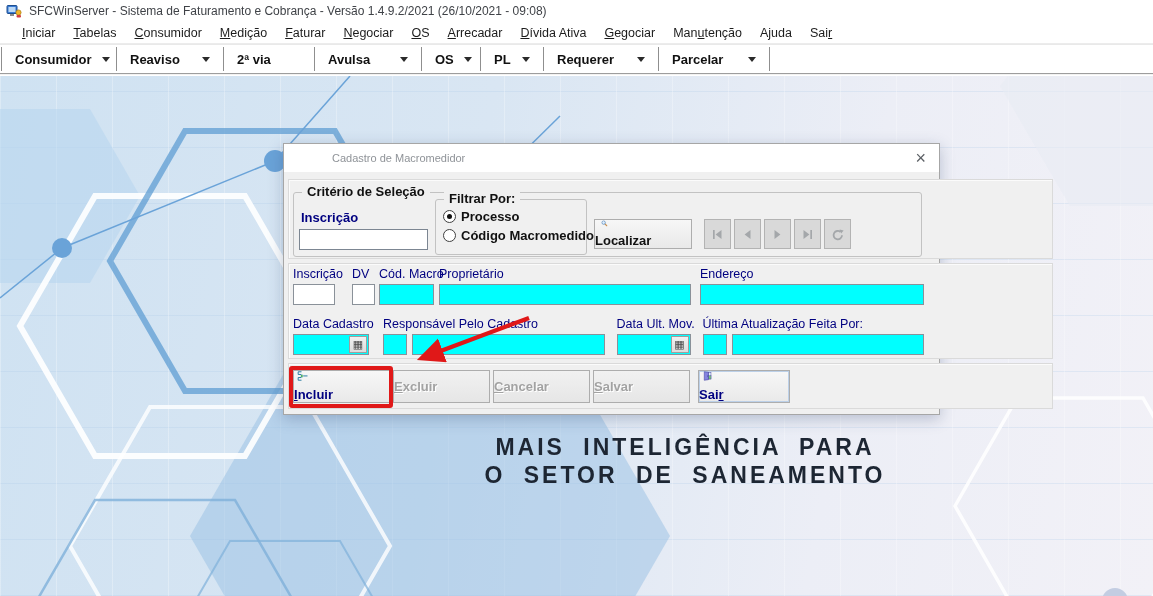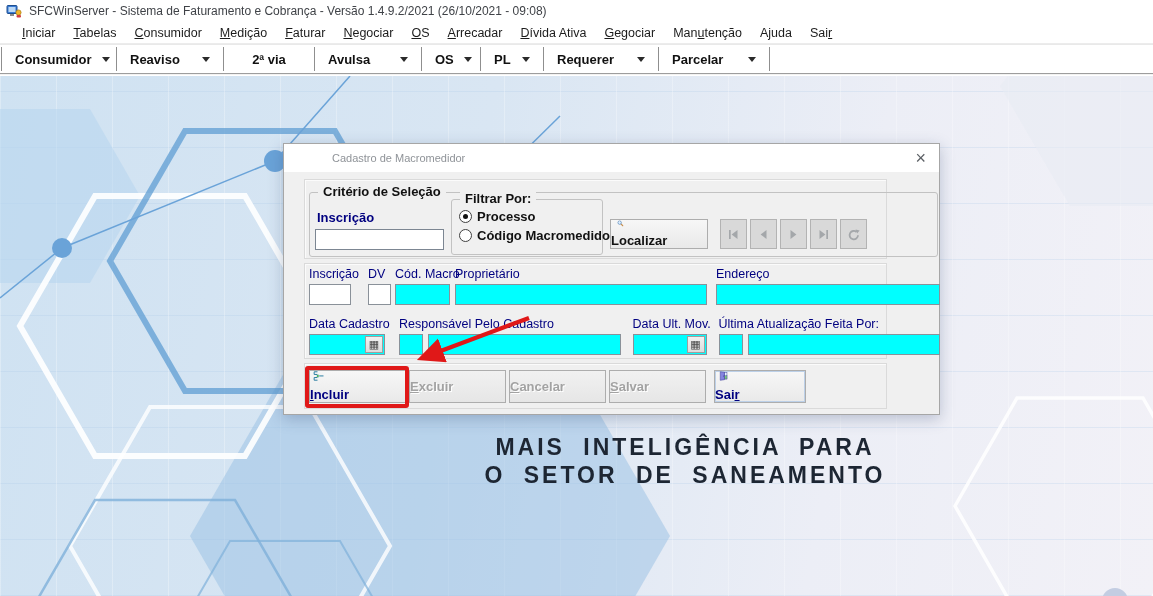--- a/index.html
+++ b/index.html
@@ -15,21 +15,21 @@
   .menubar { height:22px; background:#ffffff; display:flex; align-items:center; padding:0 13px;
     border-bottom:1px solid #ececec; }
   .menu-item { font-size:12.5px; color:#1c1c1c; padding:2px 9px; cursor:default; white-space:nowrap; }
   .accel { text-decoration:underline; }
 
   .toolbar { height:30px; background:#ffffff; display:flex; align-items:center;
     border-top:1px solid #e9e9e9; border-bottom:1px solid #9d9d9d; box-shadow:0 1px 0 #f2f2f2; }
   .tb-sep { width:1px; height:24px; background:#8f8f8f; box-shadow:1px 0 0 #ffffff; margin:0 1px; flex:0 0 auto; }
   .tb-btn { height:26px; display:flex; align-items:center; justify-content:space-between;
     padding:0 12px; font-size:13px; font-weight:bold; color:#111; flex:0 0 auto; }
-  .tb-btn.no-drop { justify-content:center; }
+  .tb-btn.no-drop { justify-content:flex-start; }
   .caret { width:0; height:0; border-left:4px solid transparent; border-right:4px solid transparent;
     border-top:5px solid #2a2a2a; margin-left:10px; }
   .tb-w0{width:112px}.tb-w1{width:104px}.tb-w2{width:88px}.tb-w3{width:104px}
   .tb-w4{width:56px}.tb-w5{width:60px}.tb-w6{width:112px}.tb-w7{width:108px}
 
   
   .desktop { position:absolute; left:0; top:76px; width:1153px; height:520px; overflow:hidden;
     background:
       repeating-linear-gradient(90deg, rgba(255,255,255,.28) 0 1px, transparent 1px 56px),
       repeating-linear-gradient(0deg, rgba(170,200,230,.25) 0 1px, transparent 1px 56px),
@@ -41,21 +41,21 @@
     letter-spacing:3px; word-spacing:9px; line-height:1.2; }
 
   
   .dialog { position:absolute; left:283px; top:67px; width:657px; height:272px; z-index:10;
     background:#f0f0f0; border:1px solid #a6a6a6; box-shadow:0 4px 14px rgba(50,70,110,.28); }
   .dlg-titlebar { height:28px; background:#ffffff; display:flex; align-items:center; padding:0 11px 0 13px; }
   .dlg-title { font-size:11px; color:#8f9398;margin-left:35px; }
   .dlg-close { margin-left:auto; font-size:18px; color:#5d6166; line-height:1; padding:0 2px; cursor:default; }
   .dlg-body { position:relative; height:244px; }
 
-  .panel { position:absolute; left:20px; width:583px; background:#f0f0f0;
+  .panel { position:absolute; left:4px; width:765px; background:#f0f0f0;
     border:1px solid #dadada; box-shadow:inset 1px 1px 0 #fbfbfb; }
   .panel-criteria { top:7px;  height:80px; }
   .panel-fields   { top:91px; height:96px; }
   .panel-actions  { top:191px;height:46px; }
 
   .groupbox { position:absolute; border:1px solid #c2c2c2; border-radius:3px; }
   .grp-label { position:absolute; top:-9px; left:8px; background:#f0f0f0; padding:0 5px;
     font-size:13px; font-weight:bold; color:#111; white-space:nowrap; }
   .grp-criteria { left:4px; top:12px; width:629px; height:65px; }
   .grp-filtrar  { left:141px; top:6px; width:152px; height:56px; }

